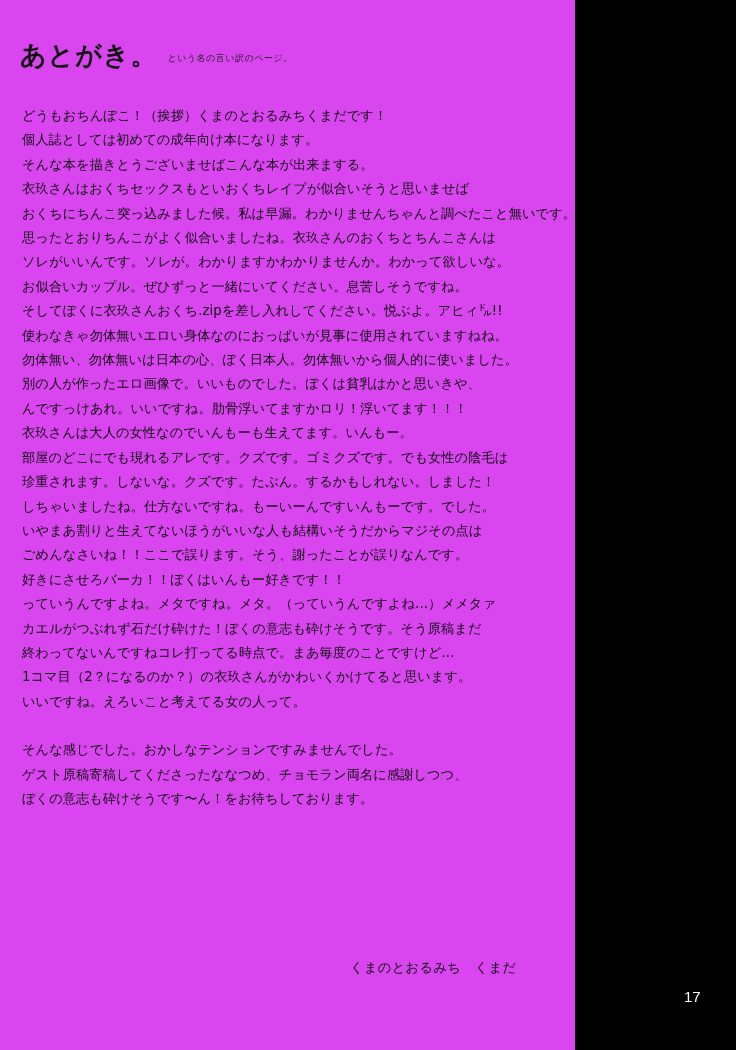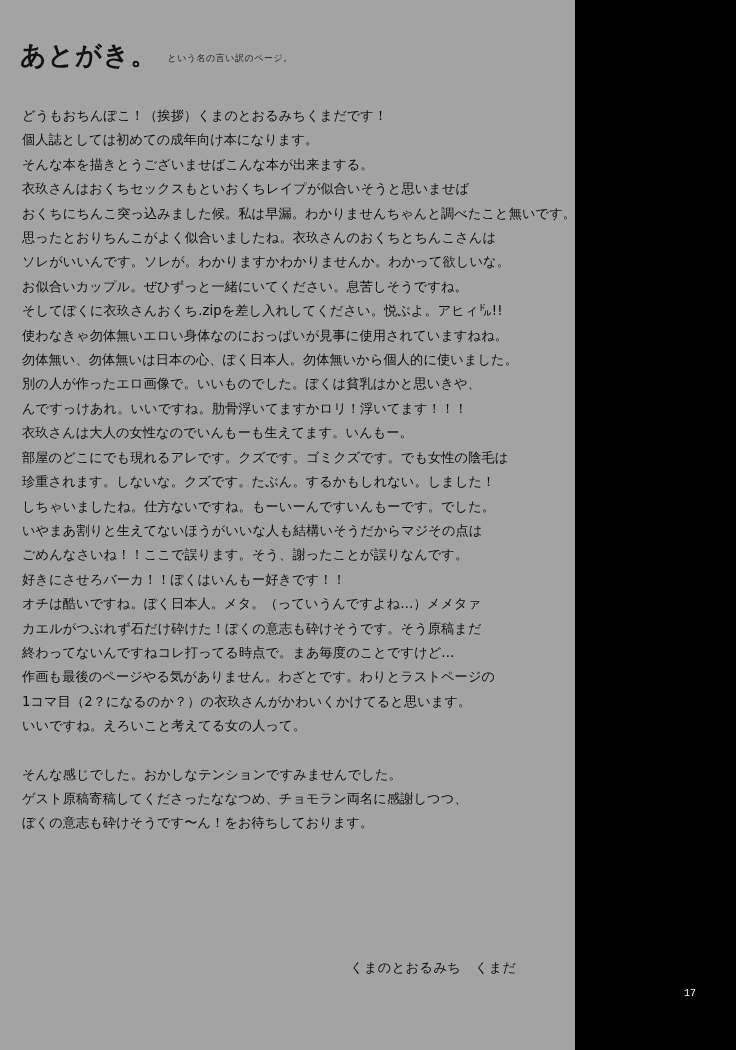--- a/index.html
+++ b/index.html
@@ -12,21 +12,21 @@
     background: #000000;
     font-family: "DejaVu Sans", "Liberation Sans", sans-serif;
     overflow: hidden;
   }
   .page {
     position: absolute;
     left: 0;
     top: 0;
     width: 677px;
     height: 1050px;
-    background: #a3a3a3;
+    background: #d946ef;
   }
   .black-gutter {
     position: absolute;
     left: 575px;
     top: 0;
     width: 161px;
     height: 1050px;
     background: #000000;
   }
   .heading-row {
@@ -84,22 +84,22 @@
     white-space: pre;
     letter-spacing: 0.4px;
   }
   .closing-line.indent {
     padding-left: 170px;
   }
   .page-number {
     position: absolute;
     left: 684px;
     top: 988px;
-    font-family: Liberation Mono, monospace;
-    font-size: 10px;
+    font-family: Liberation Sans, sans-serif;
+    font-size: 15px;
     color: #ffffff;
   }
 </style>
 </head>
 <body>
 
 <div class="page">
 
   <div class="heading-row">
     <span class="heading-main">あとがき。</span>
@@ -120,24 +120,23 @@
       <div class="body-line">勿体無い、勿体無いは日本の心、ぼく日本人。勿体無いから個人的に使いました。</div>
       <div class="body-line">別の人が作ったエロ画像で。いいものでした。ぼくは貧乳はかと思いきや、</div>
       <div class="body-line">んですっけあれ。いいですね。肋骨浮いてますかロリ！浮いてます！！！</div>
       <div class="body-line">衣玖さんは大人の女性なのでいんもーも生えてます。いんもー。</div>
       <div class="body-line">部屋のどこにでも現れるアレです。クズです。ゴミクズです。でも女性の陰毛は</div>
       <div class="body-line">珍重されます。しないな。クズです。たぶん。するかもしれない。しました！</div>
       <div class="body-line">しちゃいましたね。仕方ないですね。もーいーんですいんもーです。でした。</div>
       <div class="body-line">いやまあ割りと生えてないほうがいいな人も結構いそうだからマジその点は</div>
       <div class="body-line">ごめんなさいね！！ここで誤ります。そう、謝ったことが誤りなんです。</div>
       <div class="body-line">好きにさせろバーカ！！ぼくはいんもー好きです！！</div>
-      <div class="body-line">オチは酷いですね。ぼく日本人。メタ。（っていうんですよね…）メメタァ</div>
+      <div class="body-line">っていうんですよね。メタですね。メタ。（っていうんですよね…）メメタァ</div>
       <div class="body-line">カエルがつぶれず石だけ砕けた！ぼくの意志も砕けそうです。そう原稿まだ</div>
       <div class="body-line">終わってないんですねコレ打ってる時点で。まあ毎度のことですけど…</div>
-      <div class="body-line">作画も最後のページやる気がありません。わざとです。わりとラストページの</div>
       <div class="body-line">1コマ目（2？になるのか？）の衣玖さんがかわいくかけてると思います。</div>
       <div class="body-line">いいですね。えろいこと考えてる女の人って。</div>
       <div class="body-line gap"></div>
       <div class="body-line">そんな感じでした。おかしなテンションですみませんでした。</div>
       <div class="body-line">ゲスト原稿寄稿してくださったななつめ、チョモラン両名に感謝しつつ、</div>
       <div class="body-line">ぼくの意志も砕けそうです〜ん！をお待ちしております。</div>
     </div>
 
   <div class="closing-block">
       <div class="closing-line indent">くまのとおるみち　くまだ</div>

